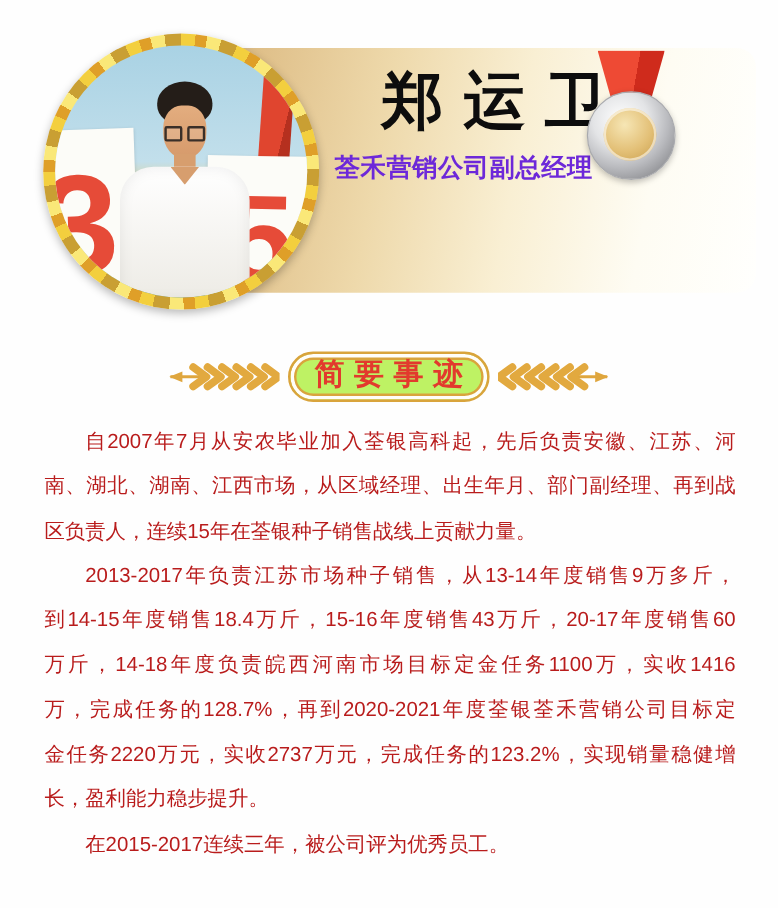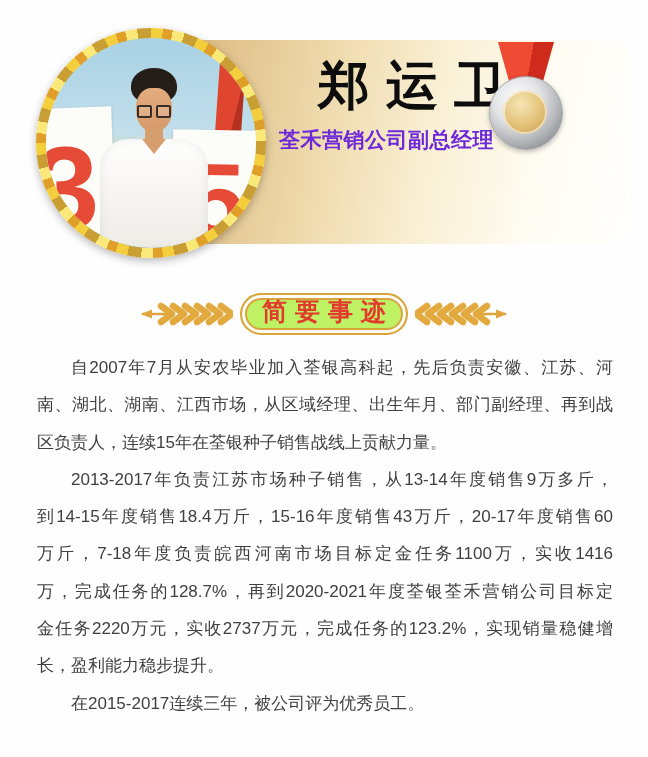--- a/index.html
+++ b/index.html
@@ -60,21 +60,21 @@
   
   .banner{position:absolute;left:0;top:293px;width:648px;display:flex;align-items:center;
         justify-content:center;gap:7px;}
   .pill{border:2px solid #d9a43c;border-radius:22px;background:#bef264;height:38px;
         display:flex;align-items:flex-start;padding:0 20px;
         box-shadow:inset 0 0 0 3px #fffef9,inset 0 0 0 5px #d9a43c;}
   .pill-text{color:#e23a2d;font-size:25px;font-weight:bold;letter-spacing:8px;margin-right:-8px;
         white-space:nowrap;}
 
   
-  .bio{position:absolute;left:37px;top:349px;width:576px;color:#404040;font-size:17px;
+  .bio{position:absolute;left:37px;top:349px;width:576px;color:#b91c1c;font-size:17px;
         line-height:37.3px;}
   .line{text-align:justify;text-align-last:justify;overflow:hidden;}
   .line.last{text-align-last:left;}
   .line.indent{text-indent:2em;}
 </style>
 </head>
 <body>
 
 <div class="page">
 
@@ -137,20 +137,20 @@
       </g>
     </svg>
   </div>
 
   <div class="bio" id="bio">
       <div class="line indent">自2007年7月从安农毕业加入荃银高科起，先后负责安徽、江苏、河</div>
       <div class="line">南、湖北、湖南、江西市场，从区域经理、出生年月、部门副经理、再到战</div>
       <div class="line last">区负责人，连续15年在荃银种子销售战线上贡献力量。</div>
       <div class="line indent">2013-2017年负责江苏市场种子销售，从13-14年度销售9万多斤，</div>
       <div class="line">到14-15年度销售18.4万斤，15-16年度销售43万斤，20-17年度销售60</div>
-      <div class="line">万斤，7-18年度负责皖西河南市场目标定金任务1100万，实收1416</div>
+      <div class="line">万斤，14-18年度负责皖西河南市场目标定金任务1100万，实收1416</div>
       <div class="line">万，完成任务的128.7%，再到2020-2021年度荃银荃禾营销公司目标定</div>
       <div class="line">金任务2220万元，实收2737万元，完成任务的123.2%，实现销量稳健增</div>
       <div class="line last">长，盈利能力稳步提升。</div>
       <div class="line indent last">在2015-2017连续三年，被公司评为优秀员工。</div>
     </div>
 
 </div>
 
 </body></html>

